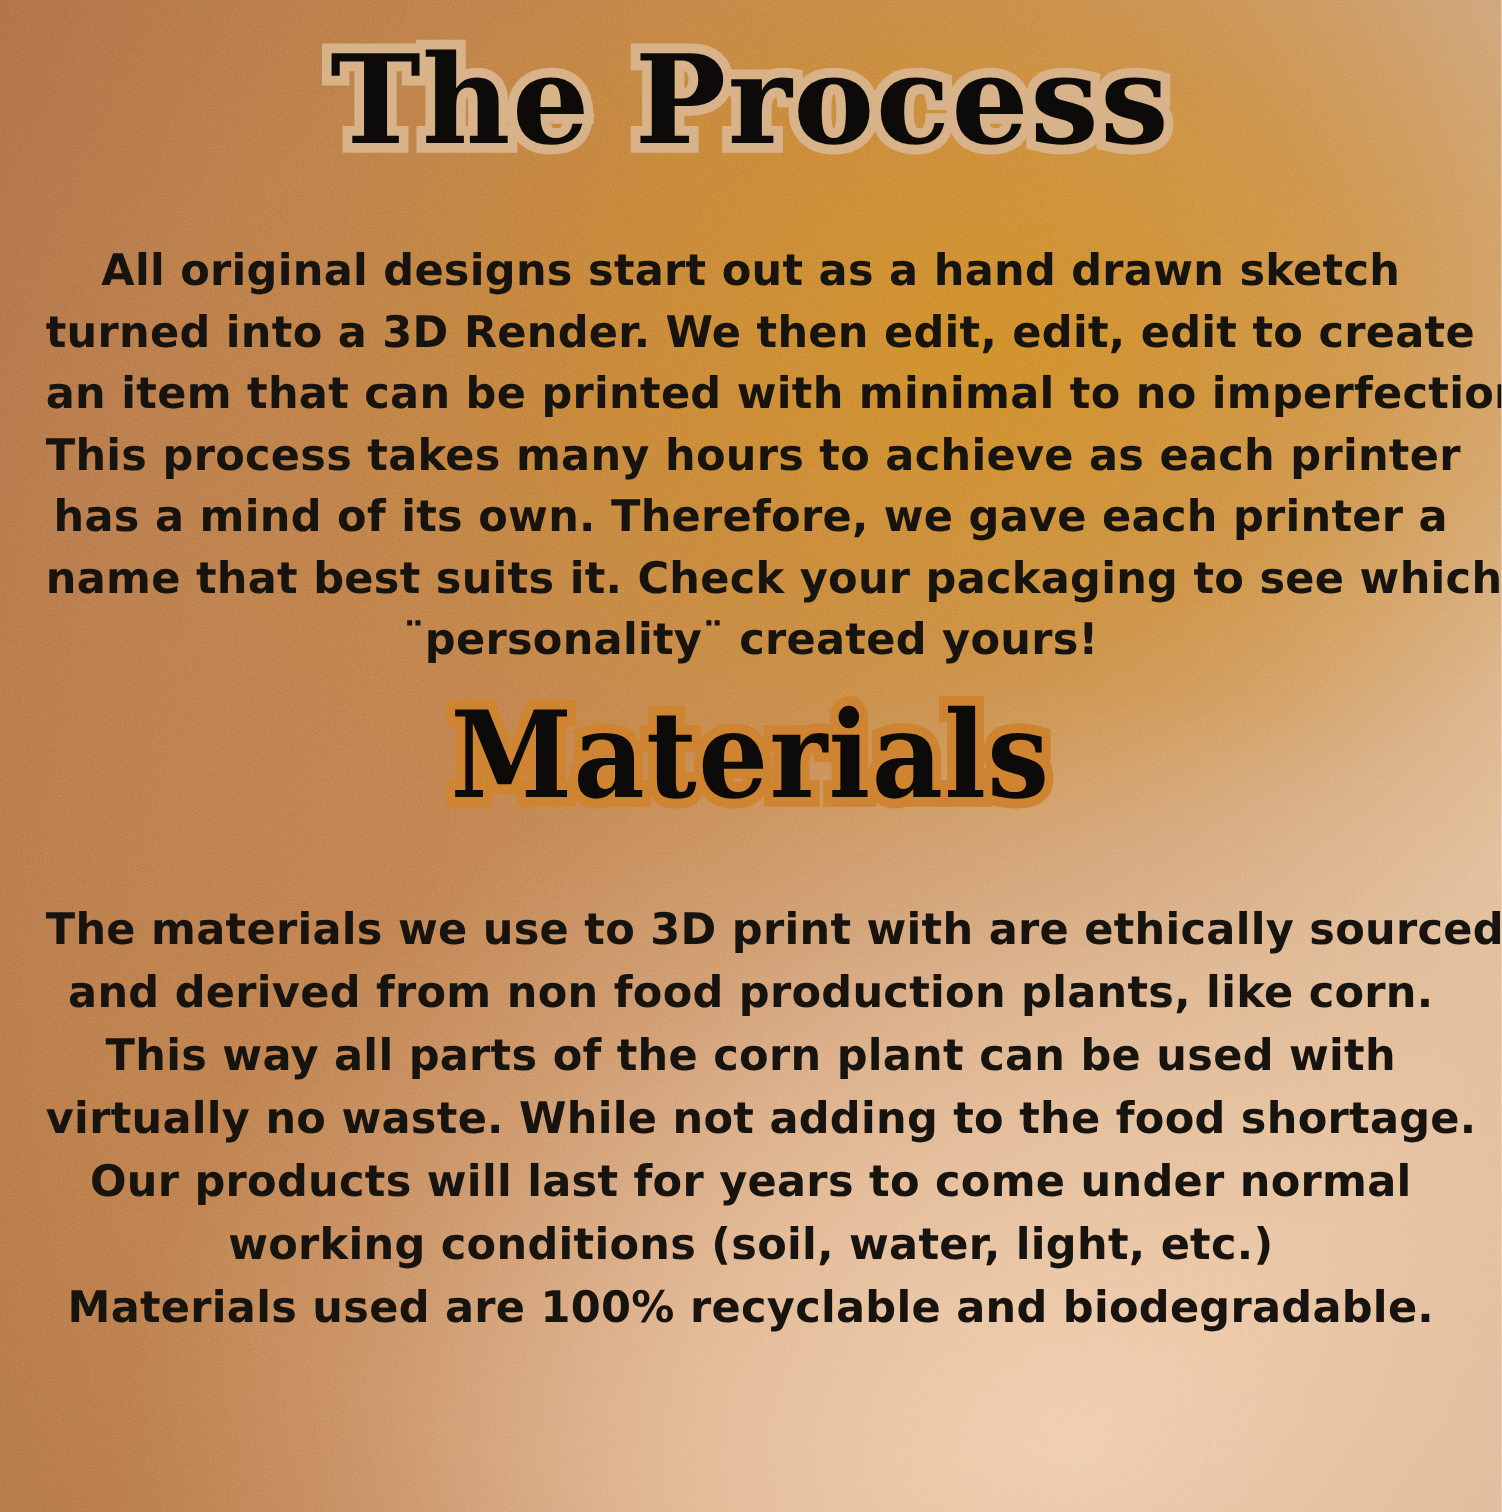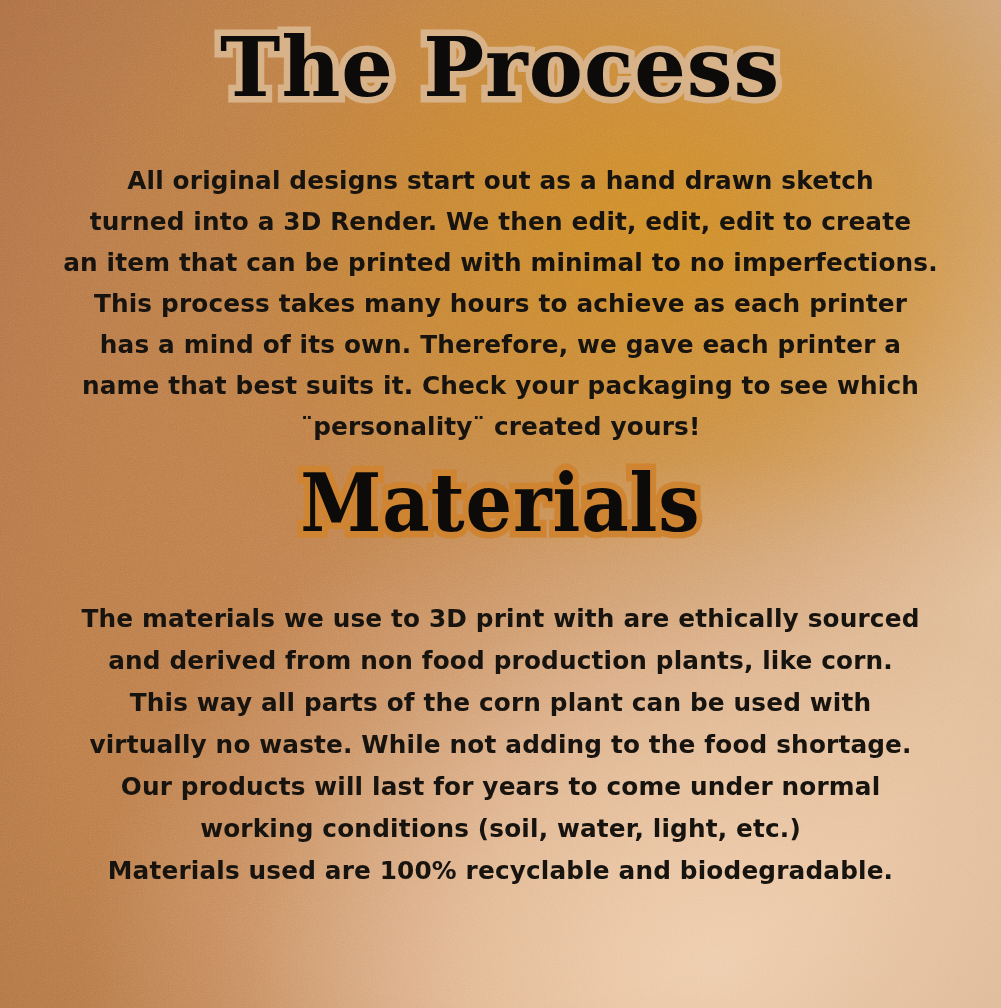--- a/index.html
+++ b/index.html
@@ -91,21 +91,21 @@
 
   
   .body-block {
     position: absolute;
     left: 0;
     right: 0;
     text-align: center;
     color: #17130f;
     font-family: "DejaVu Sans", sans-serif;
     font-weight: 700;
-    font-size: 25px;
+    font-size: 29px;
     line-height: 41px;
     letter-spacing: 0.006em;
     padding: 0 26px;
     box-sizing: border-box;
   }
   .body-block .line {
     display: block;
     white-space: nowrap;
     transform: scaleX(0.96);
   }

